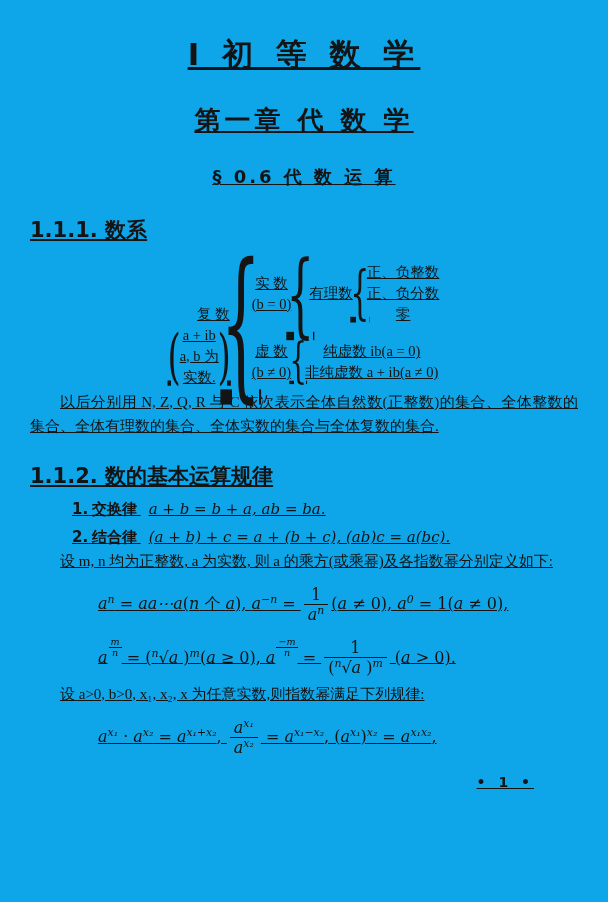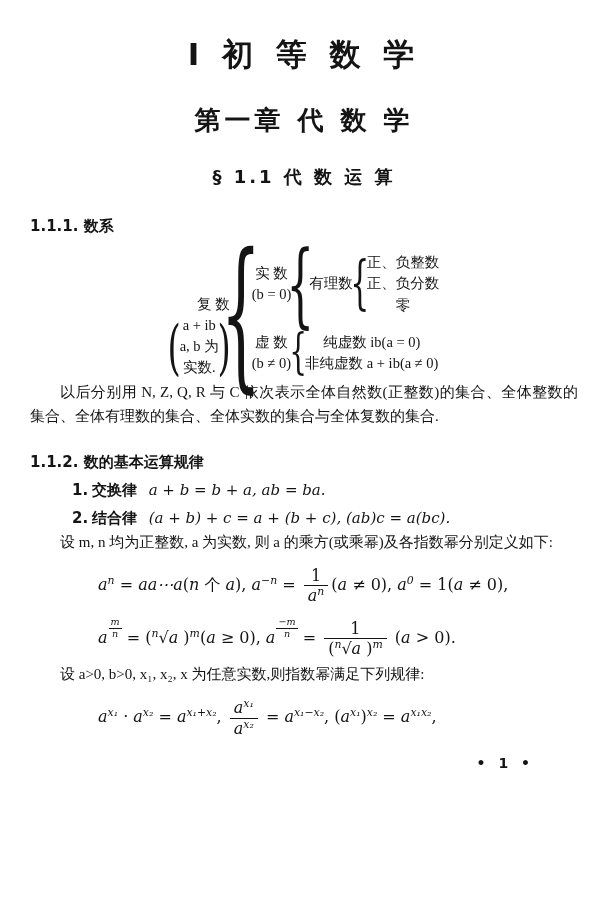--- a/index.html
+++ b/index.html
@@ -1,30 +1,30 @@
 <!DOCTYPE html>
 <html><head>
 <meta charset="utf-8">
 <style>
   html,body{margin:0;padding:0;background:#e8e8e4;}
   .page{
     width:608px;height:902px;box-sizing:border-box;margin:0 auto;
-    background:#ffffff;color:#141414;overflow:hidden;
+    background:#0ea5e9;color:#141414;overflow:hidden;
     padding:26px 30px 0 30px;
     font-family:"Liberation Serif","DejaVu Serif",serif;
-    font-size:15px;line-height:1.6;
+    font-size:15px;line-height:1.6;text-decoration:underline;
   }
   .title{ text-align:center;font-family:"DejaVu Sans","Liberation Sans",sans-serif;
     font-weight:bold;font-size:31px;letter-spacing:6px;margin-top:4px;}
   .chapter{ text-align:center;font-family:"DejaVu Sans","Liberation Sans",sans-serif;
     font-weight:bold;font-size:26px;letter-spacing:4px;margin-top:20px;}
   .section{ text-align:center;font-family:"DejaVu Sans","Liberation Sans",sans-serif;
     font-weight:bold;font-size:18px;letter-spacing:3px;margin-top:22px;}
   .subhead{ font-family:"DejaVu Sans","Liberation Sans",sans-serif;
-    font-size:15px;font-weight:bold;margin-top:22px;}
+    font-size:21px;font-weight:bold;margin-top:22px;}
   .para{ text-indent:2em;text-align:justify;}
 
   
   .tree{display:flex;align-items:center;justify-content:center;margin:10px 0 2px 0;
         font-size:14.5px;line-height:1.45;white-space:nowrap;}
   .trow{display:flex;align-items:center;}
   .branches{display:flex;flex-direction:column;justify-content:center;}
   .lbl{white-space:pre-line;text-align:center;}
   .root-label{display:flex;flex-direction:column;align-items:flex-end;margin-top:46px;}
   .root-paren{display:flex;align-items:center;}
@@ -61,21 +61,21 @@
   .pagenum{ text-align:right;margin:14px 44px 0 0;font-weight:bold;
             font-family:"DejaVu Sans","Liberation Sans",sans-serif;font-size:14px;letter-spacing:4px;}
 </style>
 </head>
 <body>
 
 <div class="page">
 
   <div class="title">I  初 等 数 学</div>
   <div class="chapter">第一章  代  数  学</div>
-  <div class="section">§ 1.1  代 数 运 算</div>
+  <div class="section">§ 0.6  代 数 运 算</div>
 
   <div class="subhead">1.1.1.  数系</div>
 
   <div class="tree">
     <div class="root-label">
       <div class="lbl">复  数</div>
       <div class="root-paren">
         <span class="brace b-par">(</span>
         <div class="lbl">a + ib
 a, b 为

